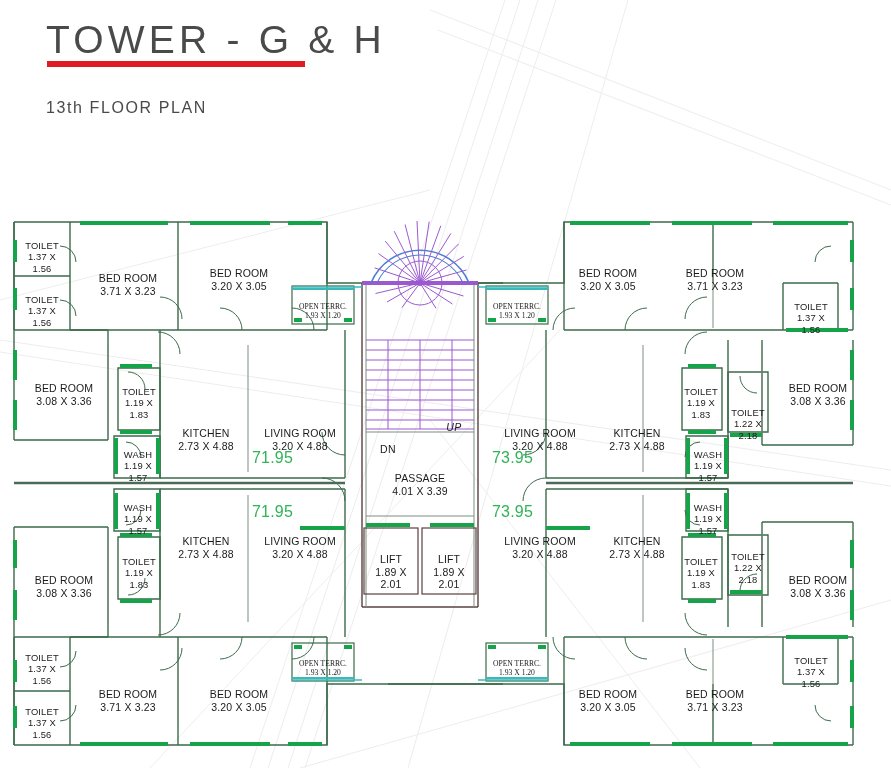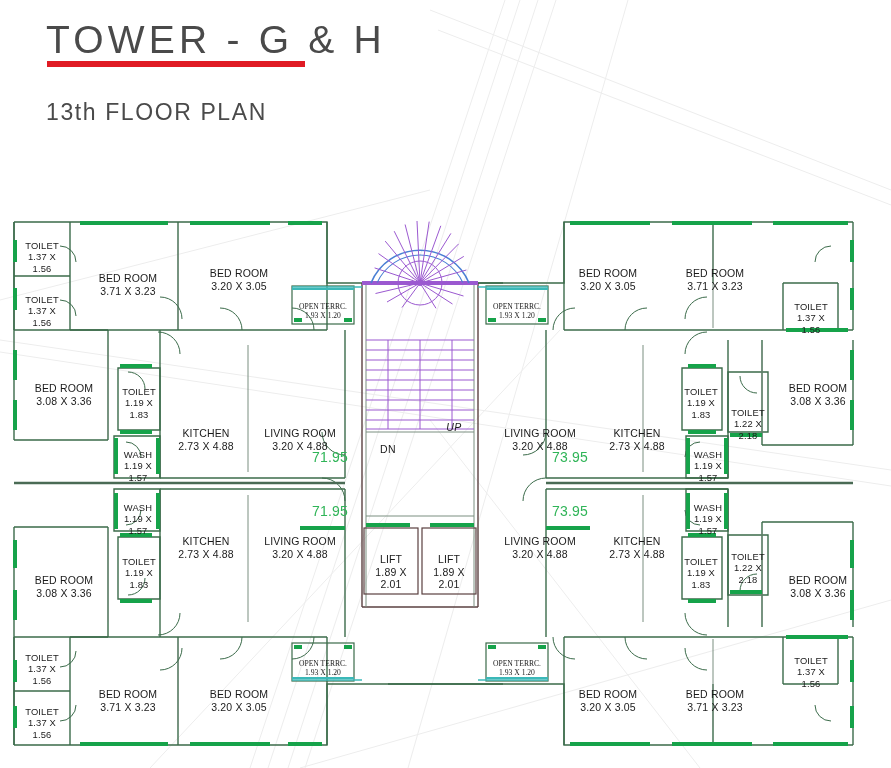--- a/index.html
+++ b/index.html
@@ -13,39 +13,39 @@
     position:absolute; left:46px; top:18px;
     font-size:39px; letter-spacing:4.2px; font-weight:500; color:#4a4a4a;
     white-space:nowrap;
   }
   #title-rule {
     position:absolute; left:47px; top:61px; width:258px; height:6px;
     background:#e01b24;
   }
   #subtitle {
     position:absolute; left:46px; top:99px;
-    font-size:23px; letter-spacing:1.6px; font-weight:400; color:#4a4a4a;
+    font-size:16px; letter-spacing:1.6px; font-weight:400; color:#4a4a4a;
     white-space:nowrap;
   }
 
   
   #plan { position:absolute; left:0; top:0; width:891px; height:768px; }
   #plan svg { display:block; }
 
   
   .rlabel {
     position:absolute; text-align:center; color:#1a1a1a;
     font-size:10.5px; line-height:12.4px; letter-spacing:.15px;
     white-space:pre-line; pointer-events:none;
   }
   .rlabel.sm  { font-size:9.4px;  line-height:11.2px; }
   .rlabel.xs  { font-size:7.6px;  line-height:9px; letter-spacing:0px;font-family:Liberation Serif, serif; }
   .area-note {
-    position:absolute; text-align:right; color:#2fb457;
-    font-size:14px; letter-spacing:.2px; white-space:nowrap; pointer-events:none;
+    position:absolute; text-align:left; color:#2fb457;
+    font-size:16px; letter-spacing:.2px; white-space:nowrap; pointer-events:none;
   }
   .updn {
     position:absolute; text-align:center; color:#1a1a1a;
     font-size:10.5px; letter-spacing:.4px; white-space:nowrap; pointer-events:none;
   }
 </style>
 </head>
 <body>
 
 <div id="stage">
@@ -520,20 +520,23 @@
   <div class="rlabel xs" style="left:292px; top:650px; width:62px;">
     <span>OPEN TERRC.</span><br><span>1.93 X 1.20</span>
   </div>
   <div class="rlabel xs" style="left:486px; top:650px; width:62px;">
     <span>OPEN TERRC.</span><br><span>1.93 X 1.20</span>
   </div>
 
   <div class="updn" style="left:366px; top:443px; width:44px;">DN</div>
   <div class="updn" style="left:432px; top:421px; width:44px;font-style:italic;">UP</div>
 
+  <div class="rlabel" style="left:366px; top:460px; width:108px;">
+    <span>PASSAGE</span><br><span>4.01 X 3.39</span>
+  </div>
 
   <div class="rlabel" style="left:364px; top:541px; width:54px;">
     <span>LIFT</span><br><span>1.89 X 2.01</span>
   </div>
   <div class="rlabel" style="left:422px; top:541px; width:54px;">
     <span>LIFT</span><br><span>1.89 X 2.01</span>
   </div>
 
 </div>
 

